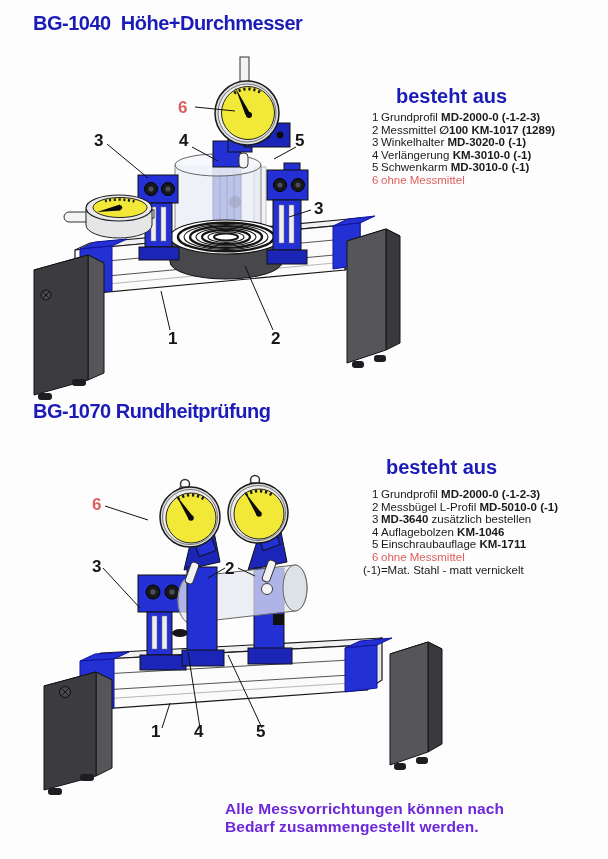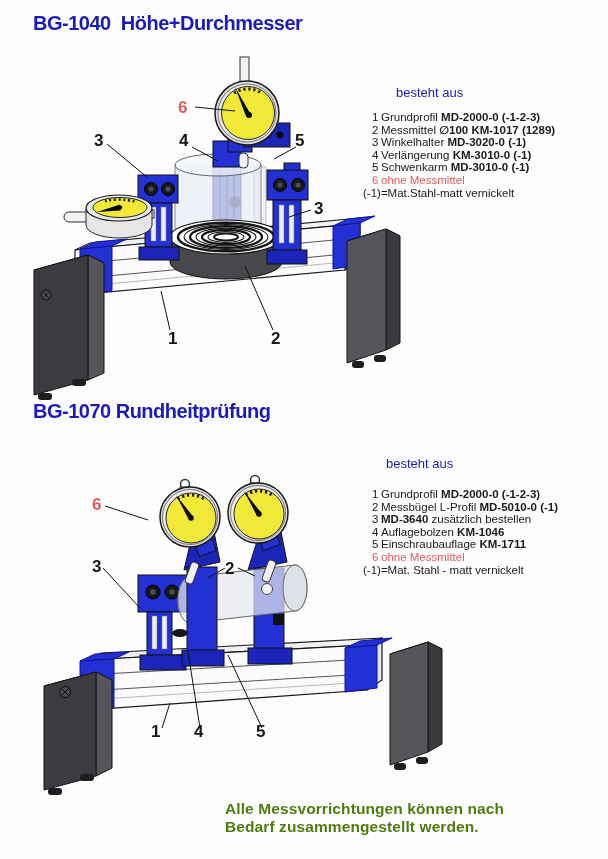--- a/index.html
+++ b/index.html
@@ -8,31 +8,31 @@
     --fixblue:#2330D4;
     --fixblue-dark:#1B26B8;
     --yellow:#F2E838;
     --ink:#1A1A1A;
   }
   html,body{margin:0;padding:0;background:#fff;}
   .page{position:relative;width:608px;height:859px;background:#FDFDFE;overflow:hidden;
         font-family:"Liberation Sans","DejaVu Sans",sans-serif;color:var(--ink);}
   .title{position:absolute;left:33px;font-size:20px;font-weight:bold;color:var(--blue);
          white-space:pre;letter-spacing:-0.5px;}
-  .list-heading{position:absolute;font-size:13px;font-weight:normal;color:var(--blue);}
+  .list-heading{position:absolute;font-size:20px;font-weight:bold;color:var(--blue);}
   .plist{position:absolute;left:363px;width:240px;font-size:11.5px;line-height:12.6px;color:var(--ink);}
   .prow{display:flex;white-space:pre;}
   .pnum{width:18px;flex:0 0 18px;padding-left:9px;box-sizing:border-box;}
   .pcode{font-weight:bold;}
   .prow.red{color:var(--red);}
   .pnote{white-space:pre;}
   .callout{position:absolute;font-size:17px;font-weight:bold;color:#161616;line-height:1;}
   .callout.red{color:var(--red);}
   .footer{position:absolute;left:225px;top:800px;font-size:15.5px;font-weight:bold;
-          line-height:17.5px;color:#4d7c0f;letter-spacing:0.1px;}
+          line-height:17.5px;color:#6d28d9;letter-spacing:0.1px;}
   svg{position:absolute;}
 </style>
 </head>
 <body>
 
 <div class="page">
 
   <div class="title" style="top:12px;">BG-1040  Höhe+Durchmesser</div>
 
   <svg style="left:8px;top:55px;" width="420" height="350" viewBox="0 0 420 350">
@@ -178,21 +178,20 @@
   <div class="callout" style="left:271px;top:330px;">2</div>
 
   <div class="list-heading" style="left:396px;top:85px;">besteht aus</div>
   <div class="plist" style="top:111px;">
     <div class="prow"><span class="pnum">1</span><span>Grundprofil </span><span class="pcode">MD-2000-0 (-1-2-3)</span><span></span></div>
     <div class="prow"><span class="pnum">2</span><span>Messmittel </span><span class="pcode">∅100 KM-1017 (1289)</span><span></span></div>
     <div class="prow"><span class="pnum">3</span><span>Winkelhalter </span><span class="pcode">MD-3020-0 (-1)</span><span></span></div>
     <div class="prow"><span class="pnum">4</span><span>Verlängerung </span><span class="pcode">KM-3010-0 (-1)</span><span></span></div>
     <div class="prow"><span class="pnum">5</span><span>Schwenkarm </span><span class="pcode">MD-3010-0 (-1)</span><span></span></div>
     <div class="prow red"><span class="pnum">6</span><span>ohne Messmittel</span></div>
-    <div class="pnote">(-1)=Mat.Stahl-matt vernickelt</div>
   </div>
 
   <div class="title" style="top:400px;text-align:center;">BG-1070 Rundheitprüfung</div>
 
   <svg style="left:8px;top:470px;" width="450" height="340" viewBox="0 0 450 340">
 
     <g>
       <polygon points="78,190 359,175 374,168 93,183" fill="#F1F1F3" stroke="#161616" stroke-width="1.2"></polygon>
       <polygon points="359,175 374,168 374,210 359,220" fill="#E6E6E8" stroke="#161616" stroke-width="1.2"></polygon>
       <polygon points="78,190 359,175 359,220 78,240" fill="#FBFBFB" stroke="#161616" stroke-width="1.2"></polygon>

